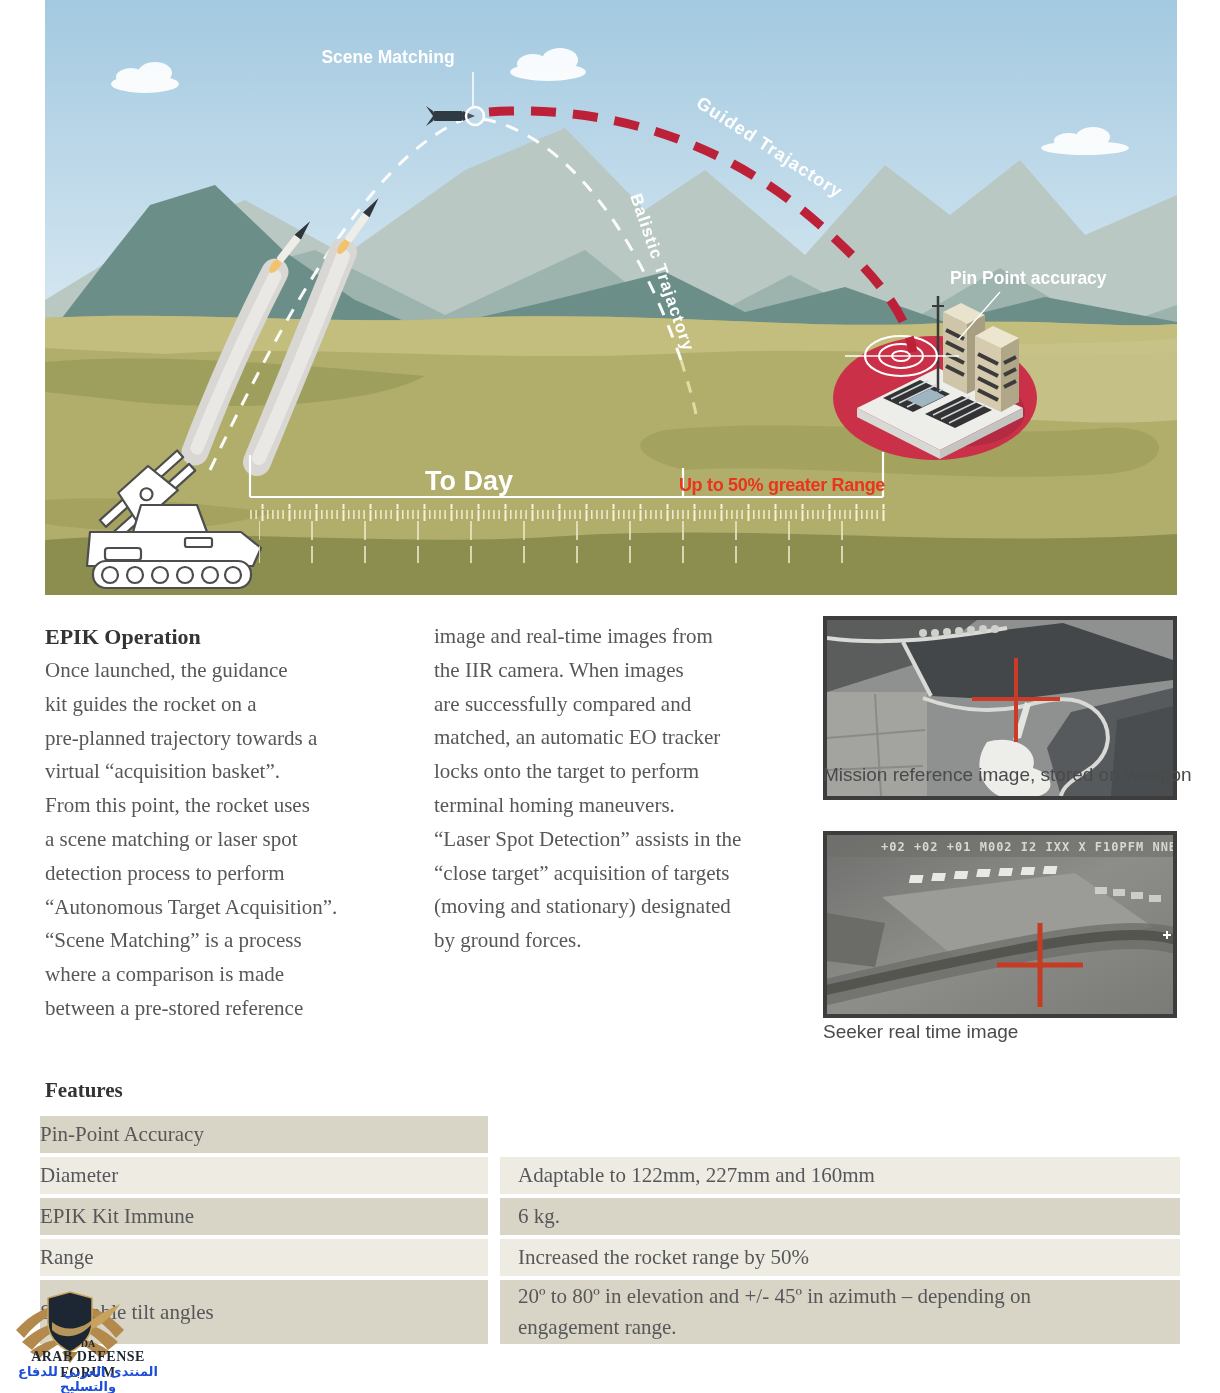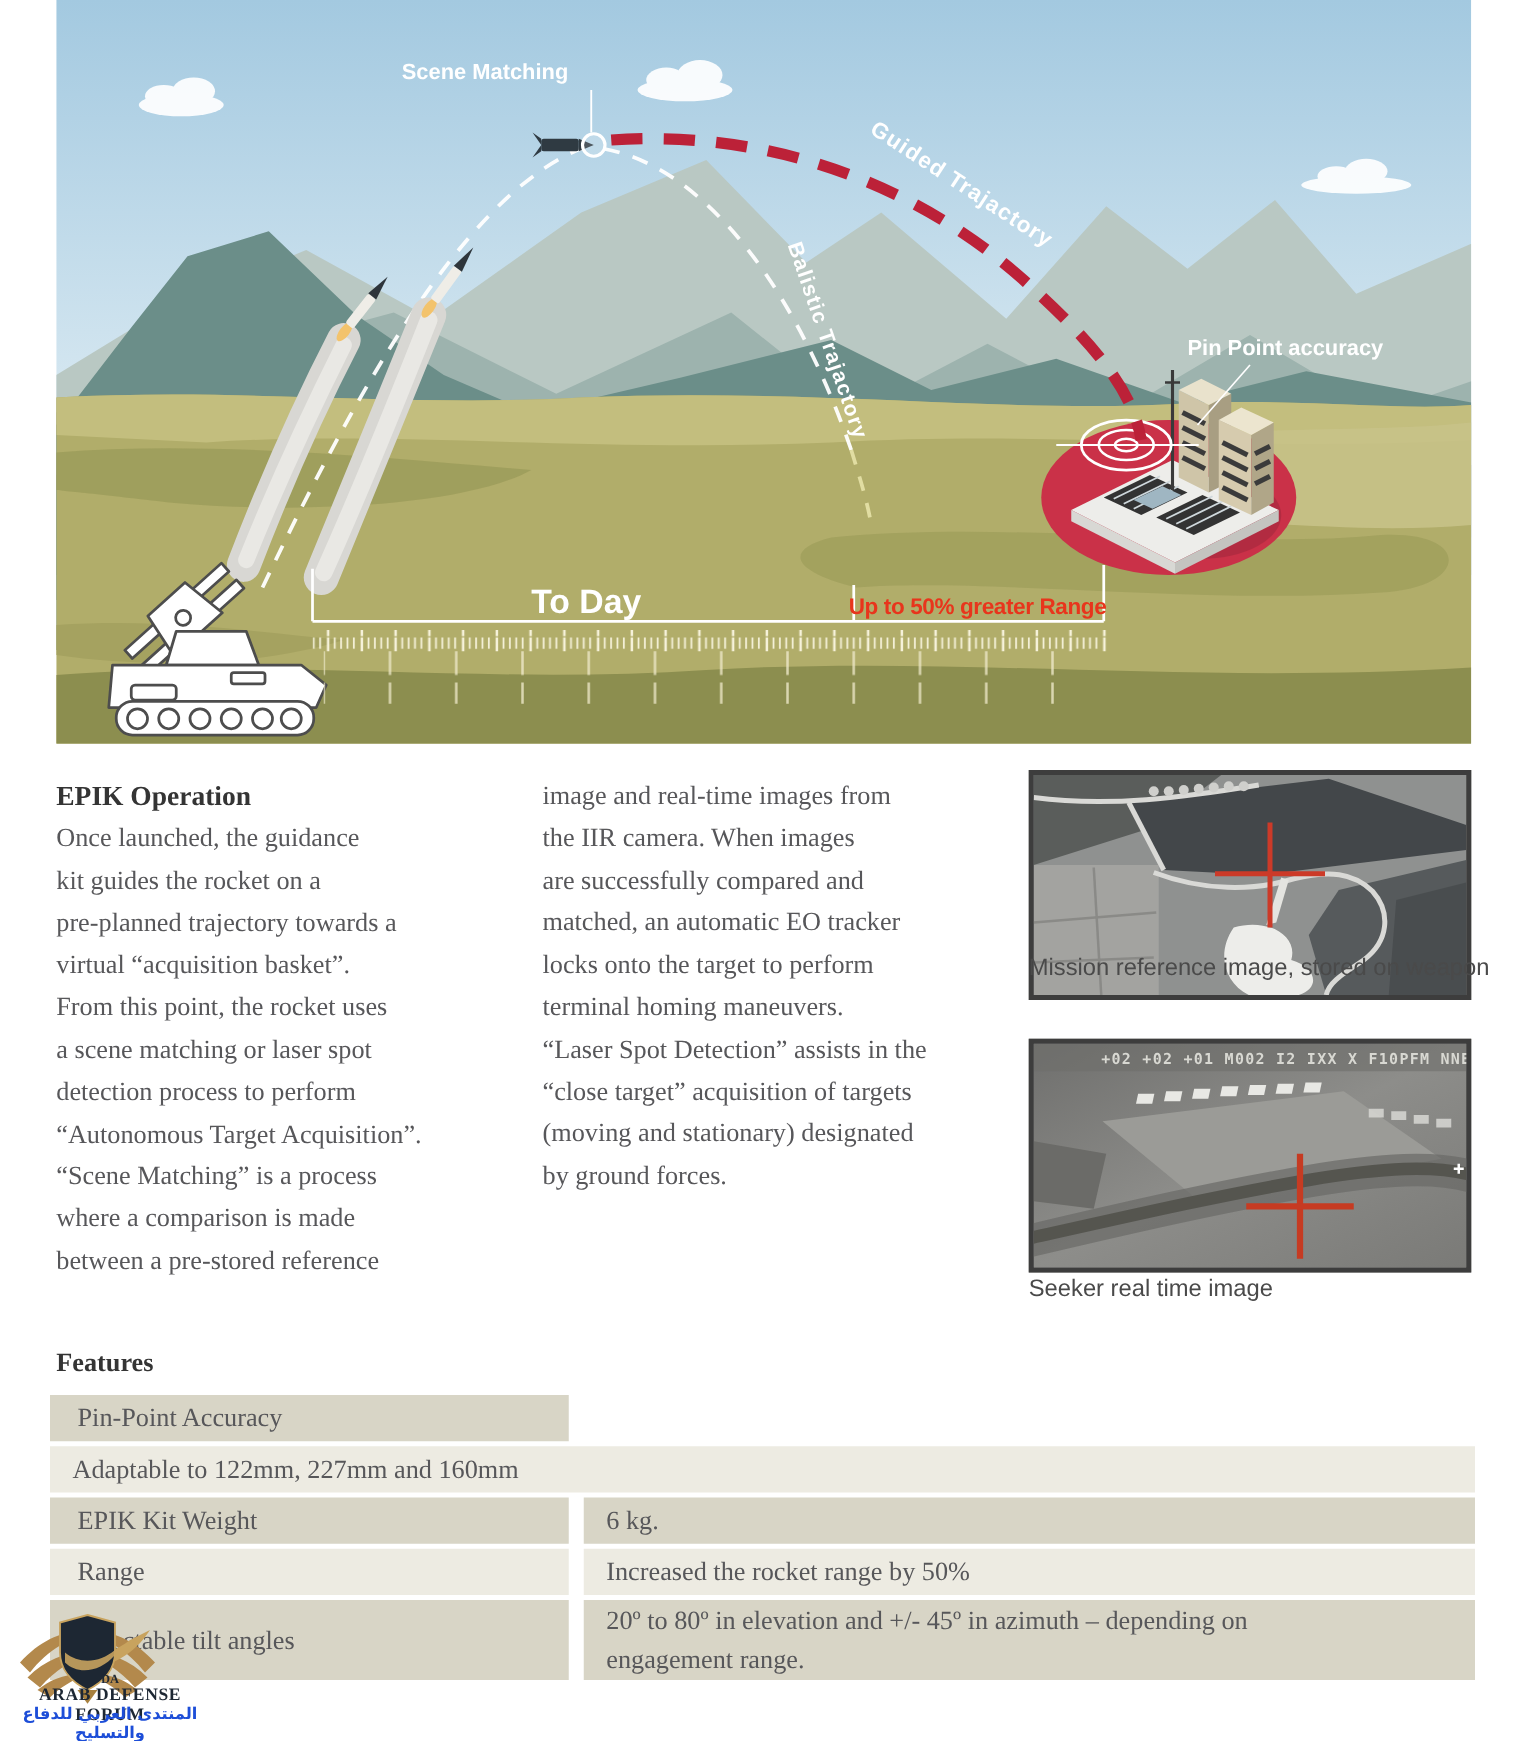--- a/index.html
+++ b/index.html
@@ -13,21 +13,21 @@
   .fig{position:absolute;left:823px;width:354px;box-sizing:border-box;
        border:4px solid #3d3d3d;background:#8a8a88;}
   .caption{position:absolute;left:823px;font-family:"Liberation Sans",sans-serif;
        font-size:19px;color:#4a4a4a;white-space:nowrap;}
   
   .features-head{position:absolute;left:45px;top:1078px;font-size:21px;font-weight:bold;color:#343434;}
   .ftable{position:absolute;left:40px;top:1116px;width:1140px;}
   .frow{display:flex;margin-bottom:4px;}
   .fcell{box-sizing:border-box;display:flex;align-items:center;
          font-size:21px;color:#57575a;}
-  .fcell.l{width:415px;margin-right:12px;padding-left:22px;}
+  .fcell.l{width:448px;margin-right:12px;}
   .fcell.r{flex:1;padding-left:18px;white-space:pre-line;line-height:31px;}
   .frow.dark .fcell{background:#d8d5c6;}
   .frow.light .fcell{background:#edebe2;}
   .h36{height:37px;}
   .h64{height:64px;}
   
   .wm-text1{position:absolute;left:18px;top:1349px;width:140px;text-align:center;
             font-family:"Liberation Serif",serif;font-weight:bold;font-size:14px;
             letter-spacing:.5px;color:#1d2733;}
   .wm-da{position:absolute;left:18px;top:1338px;width:140px;text-align:center;
@@ -317,24 +317,25 @@
   </svg>
 </div>
 <div class="caption" style="top:1021px;">Seeker real time image</div>
 
 <div class="features-head">Features</div>
 <div class="ftable">
   <div class="frow dark">
     <div class="fcell l h36">Pin-Point Accuracy</div>
   </div>
   <div class="frow light">
+    <div class="fcell l h36">Diameter</div>
     <div class="fcell r h36">Adaptable to 122mm, 227mm and 160mm</div>
   </div>
   <div class="frow dark">
-    <div class="fcell l h36">EPIK Kit Weight</div>
+    <div class="fcell l h36">EPIK Kit Immune</div>
     <div class="fcell r h36">6 kg.</div>
   </div>
   <div class="frow light">
     <div class="fcell l h36">Range</div>
     <div class="fcell r h36">Increased the rocket range by 50%</div>
   </div>
   <div class="frow dark">
     <div class="fcell l h64">Selectable tilt angles</div>
     <div class="fcell r h64">20º to 80º in elevation and +/- 45º in azimuth  – depending on
 engagement range.</div>

